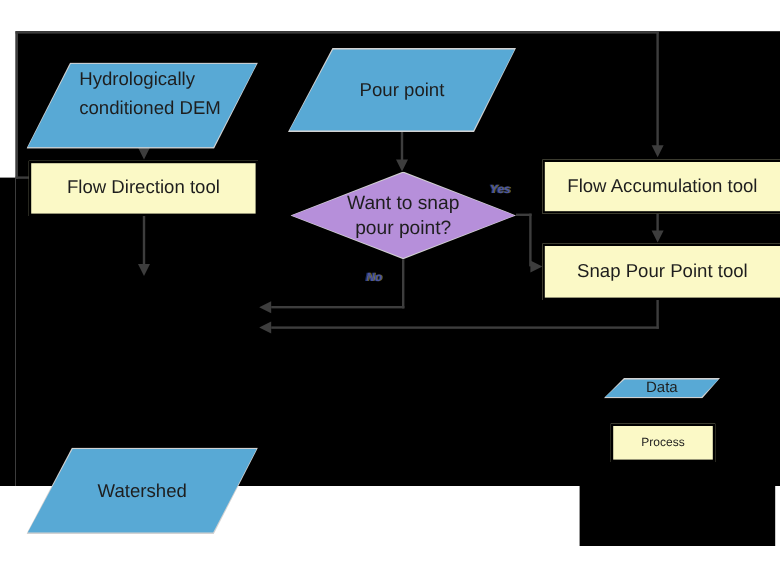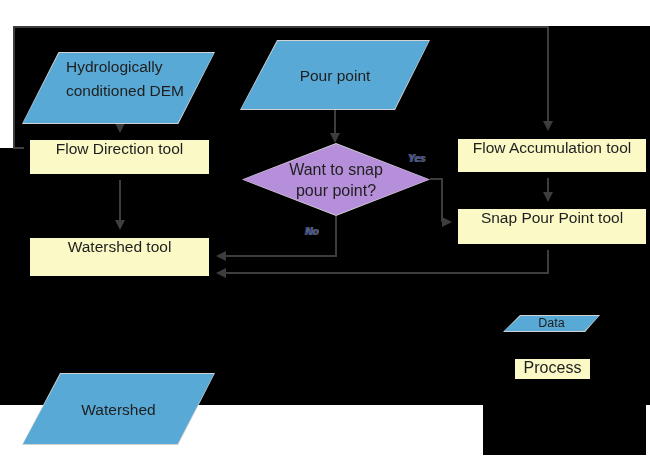--- a/index.html
+++ b/index.html
@@ -9,22 +9,22 @@
     font-family:"Liberation Sans", sans-serif;
     color:#1e1e1e;
   }
   .bg { position:absolute; background:#000000; }
   #bg-main   { left:13px;  top:26px;  width:637px; height:379px; }
   #bg-left   { left:0;     top:148px; width:13px;  height:257px; }
   #bg-legend { left:483px; top:405px; width:163px; height:50px; }
 
   .node { position:absolute; box-sizing:border-box; }
   .rect-node {
-    background:#fbf9c6; border:6px solid #000000;
-    display:flex; justify-content:center;
+    background:#fbf9c6; border:2px solid #000000;
+    display:flex; align-items:center; justify-content:center;
     font-size:15.5px;
   }
   .shape { position:absolute; inset:0; }
   .shape-border { background:#d2d2d2; }
   .shape-fill   { position:absolute; inset:1px; }
   .para  .shape-border, .para .shape-fill  { clip-path:polygon(18.9% 0, 100% 0, 81% 100%, 0 100%); }
   .para2 .shape-border, .para2 .shape-fill { clip-path:polygon(19.5% 0, 100% 0, 81.6% 100%, 0 100%); }
   .para3 .shape-border, .para3 .shape-fill { clip-path:polygon(19.7% 0, 100% 0, 80.9% 100%, 0 100%); }
   .para4 .shape-border, .para4 .shape-fill { clip-path:polygon(17.5% 0, 100% 0, 84.6% 100%, 0 100%); }
   .diam  .shape-border, .diam .shape-fill  { clip-path:polygon(50% 0, 100% 50%, 50% 100%, 0 50%); }
@@ -123,34 +123,31 @@
   <div id="node-snap-pour-point" class="node rect-node" style="left:452px;top:203px;width:200px;height:47px;">
     <span>Snap Pour Point tool</span>
   </div>
 
   <div id="node-decision" class="node diam" style="left:242px;top:143px;width:188px;height:73px;">
     <div class="shape shape-border"></div>
     <div class="shape-fill fill-decision"></div>
     <div class="node-label">Want to snap pour point?</div>
   </div>
 
-  <div id="node-watershed-tool" class="node rect-node" style="left:24px;top:232px;width:191px;height:50px;">
-    <span>Watershed tool</span>
-  </div>
 
   <div id="node-watershed" class="node para3" style="left:22px;top:333px;width:193px;height:72px;margin-top:40px;">
     <div class="shape shape-border"></div>
     <div class="shape-fill fill-data"></div>
     <div class="node-label">Watershed</div>
   </div>
 
   <div id="legend-data" class="node para4" style="left:503px;top:315px;width:97px;height:17px;">
     <div class="shape shape-border"></div>
     <div class="shape-fill fill-data"></div>
     <div class="node-label legend-label">Data</div>
   </div>
 
-  <div id="legend-process" class="node rect-node legend-label" style="left:509px;top:353px;width:87px;height:32px;font-size:16px;">
+  <div id="legend-process" class="node rect-node legend-label" style="left:509px;top:353px;width:87px;height:32px;font-size:10px;">
     <span>Process</span>
   </div>
 
 
 </div>
 
 </body></html>

